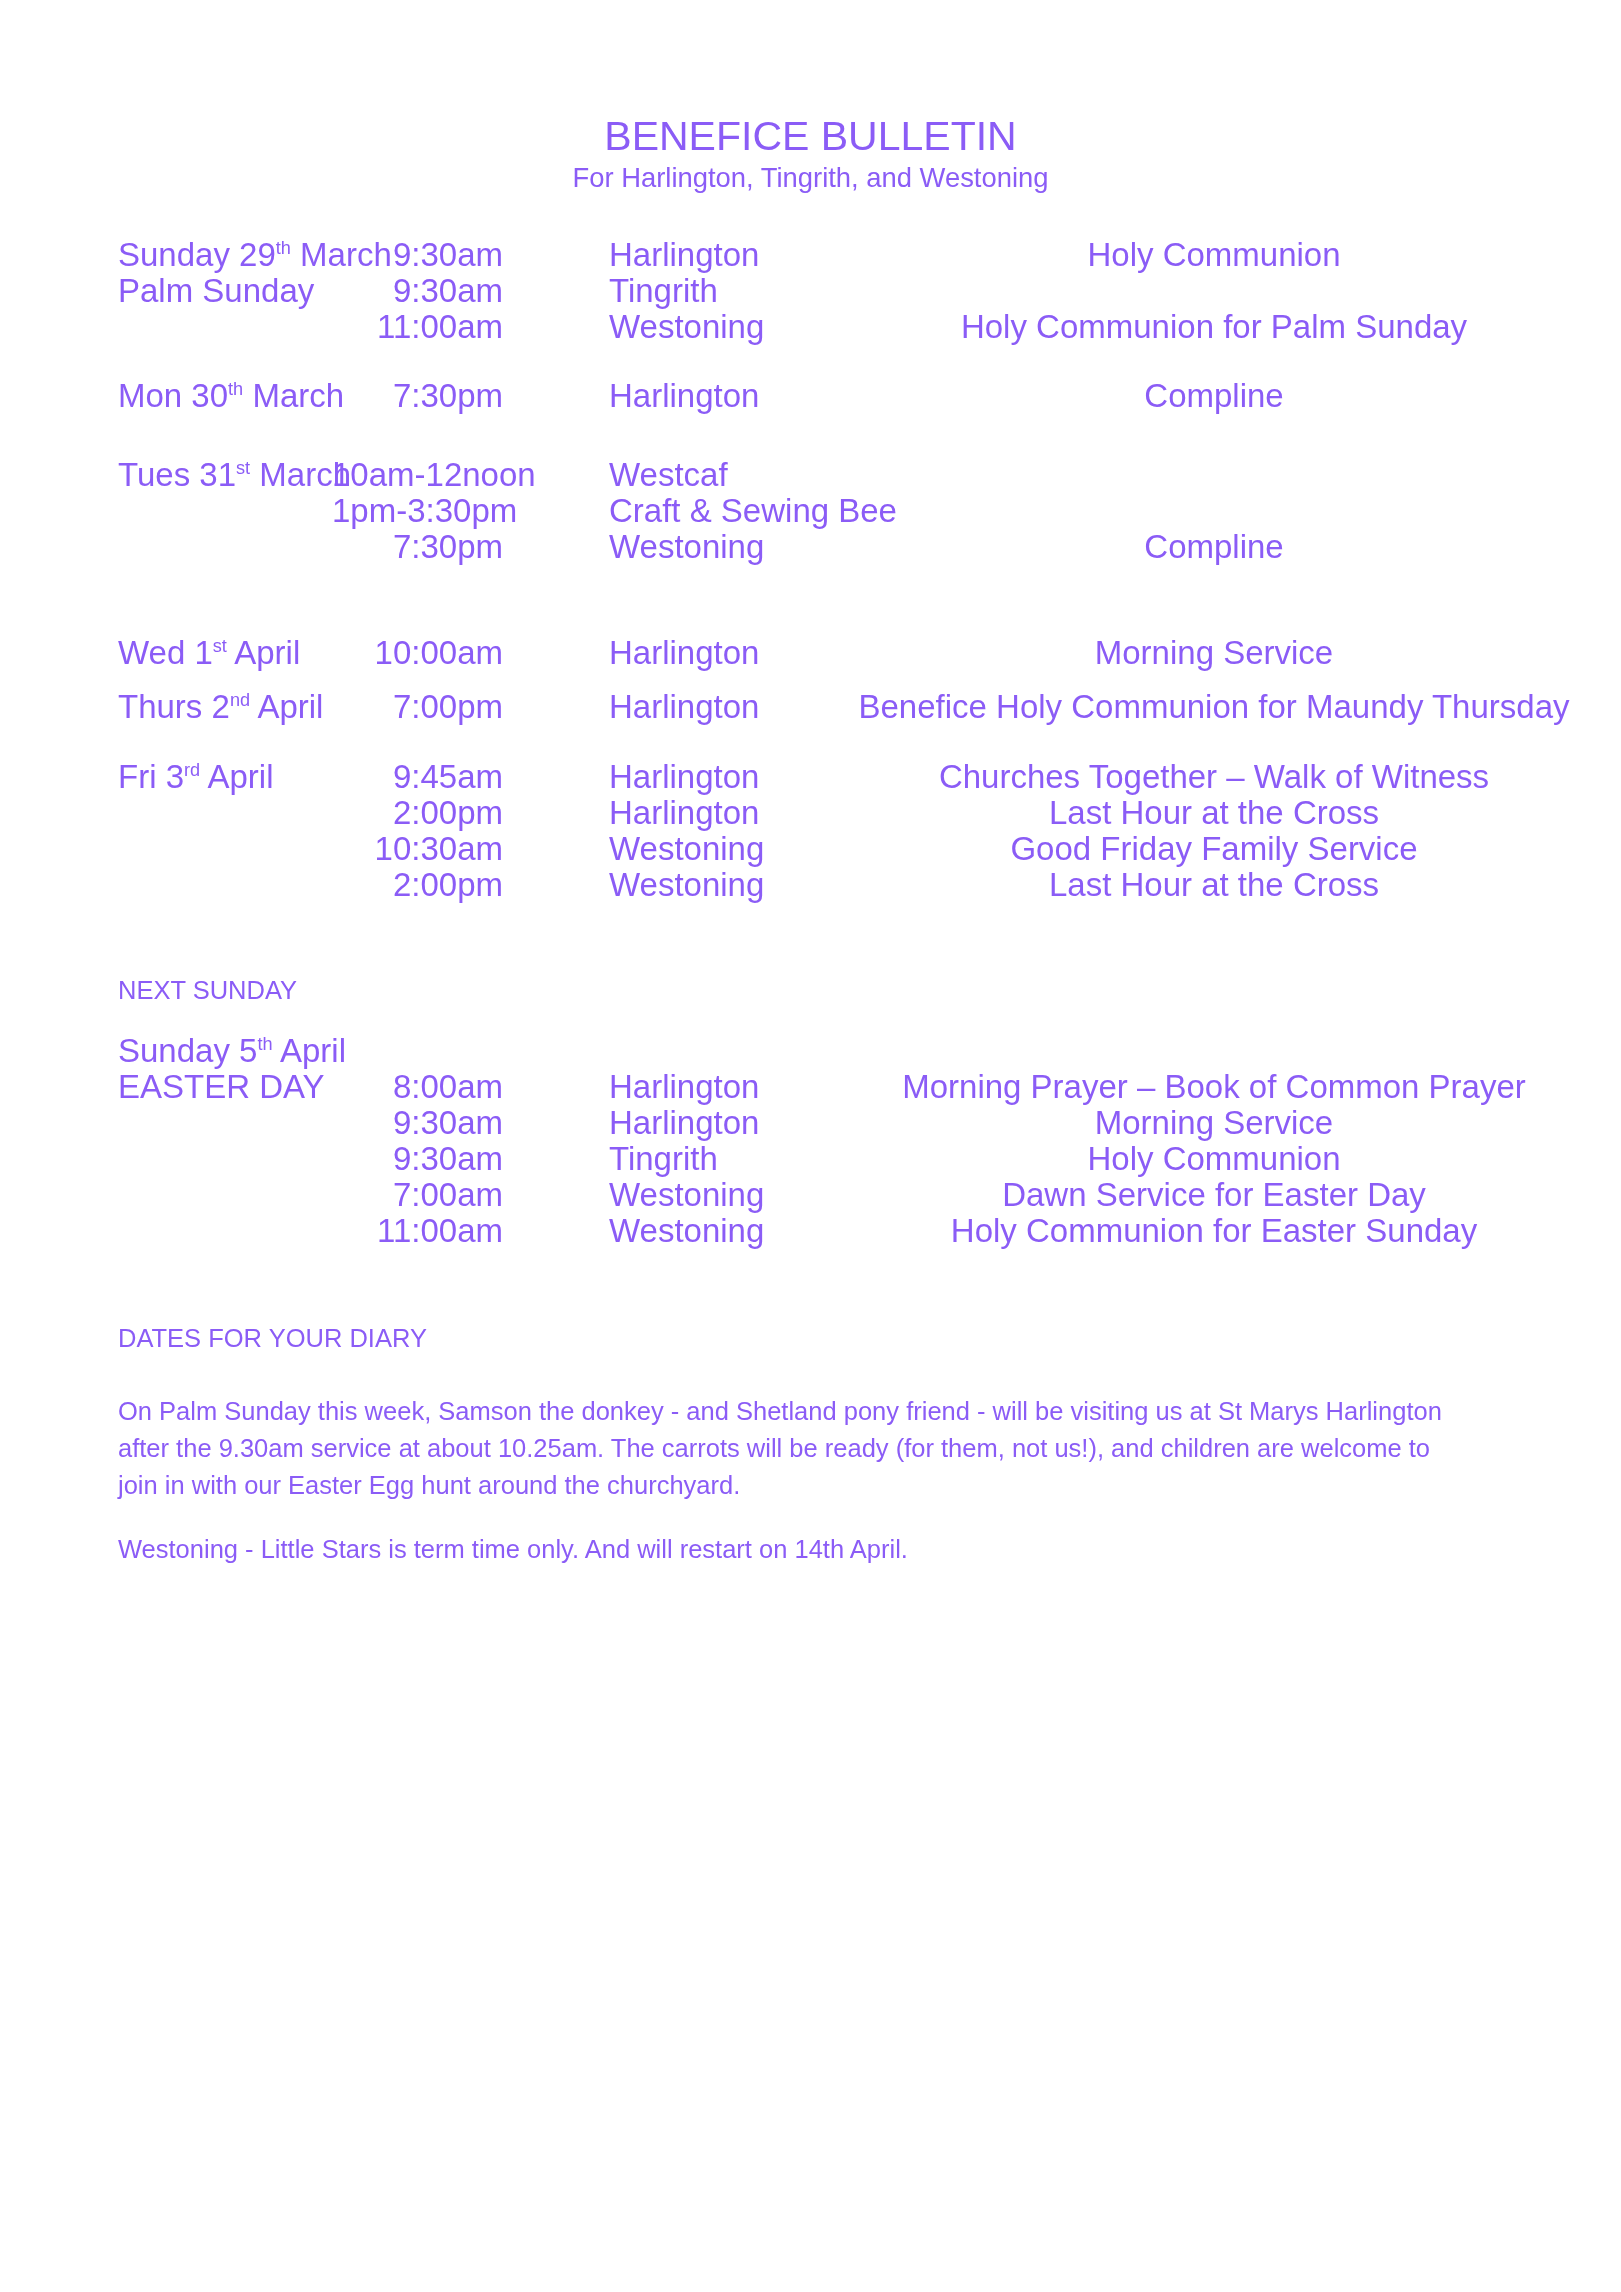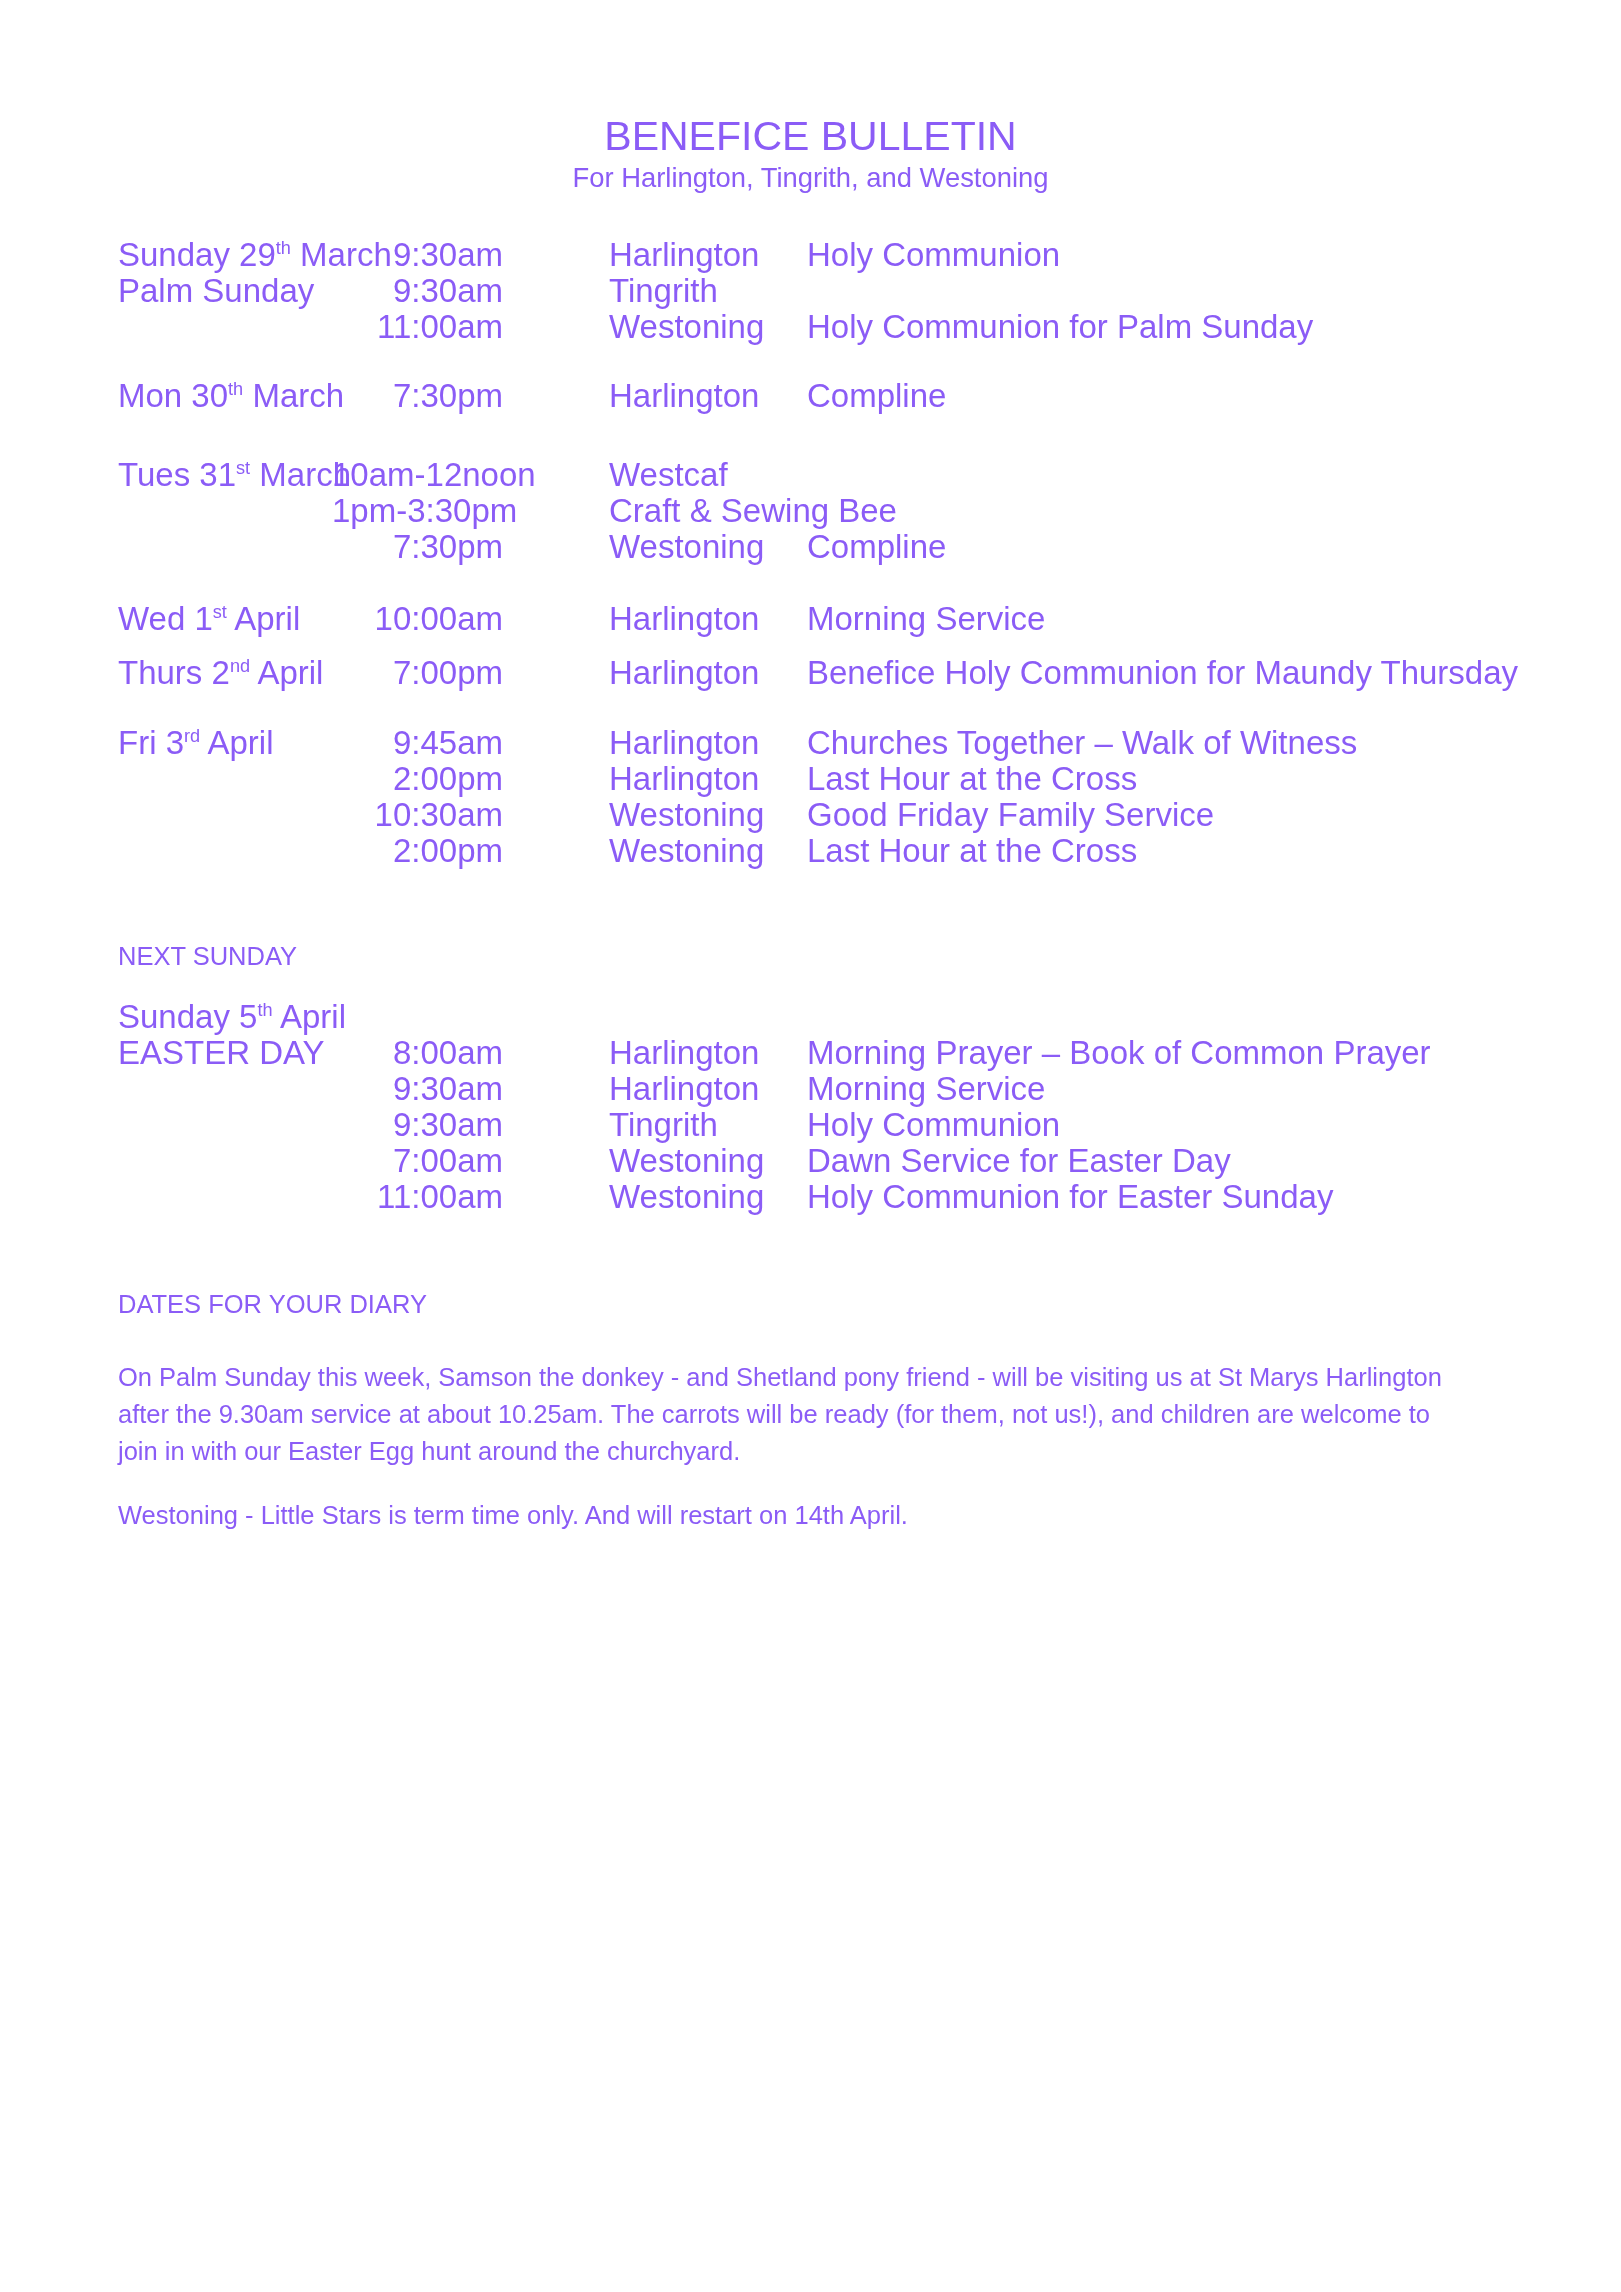--- a/index.html
+++ b/index.html
@@ -11,27 +11,27 @@
     overflow:hidden;
   }
   .doc-title  { margin-top:112px; text-align:center; font-size:41px; line-height:49px; font-weight:400; }
   .doc-subtitle { text-align:center; font-size:27.4px; line-height:33px; font-weight:400; }
 
   .sched { margin-left:118px; font-size:33px; }
   .row { display:grid; grid-template-columns:214px 171px 304px 1fr; line-height:36px; }
   .c-date { white-space:nowrap; }
   .c-time { text-align:right; white-space:nowrap; }
   .c-loc  { padding-left:106px; white-space:nowrap; }
-  .c-desc { white-space:nowrap; }
+  .c-desc { white-space:nowrap;text-align:center; }
   sup { font-size:0.55em; vertical-align:super; line-height:0; }
 
   .b1 { margin-top:43px; }
   .b2 { margin-top:33px; }
   .b3 { margin-top:43px; }
-  .b4 { margin-top:36px; }
+  .b4 { margin-top:70px; }
   .b5 { margin-top:18px; }
   .b6 { margin-top:34px; }
   .b7 { margin-top:25px; }
 
   .section-head { margin-left:118px; font-size:25.5px; line-height:36px; font-weight:400; }
   .h-next  { margin-top:69px; }
   .h-dates { margin-top:71px; }
 
   .notice { margin-left:118px; white-space:pre-wrap; }
   .n1 { margin-top:37px; width:1328px; font-size:25.5px; line-height:37px; }

